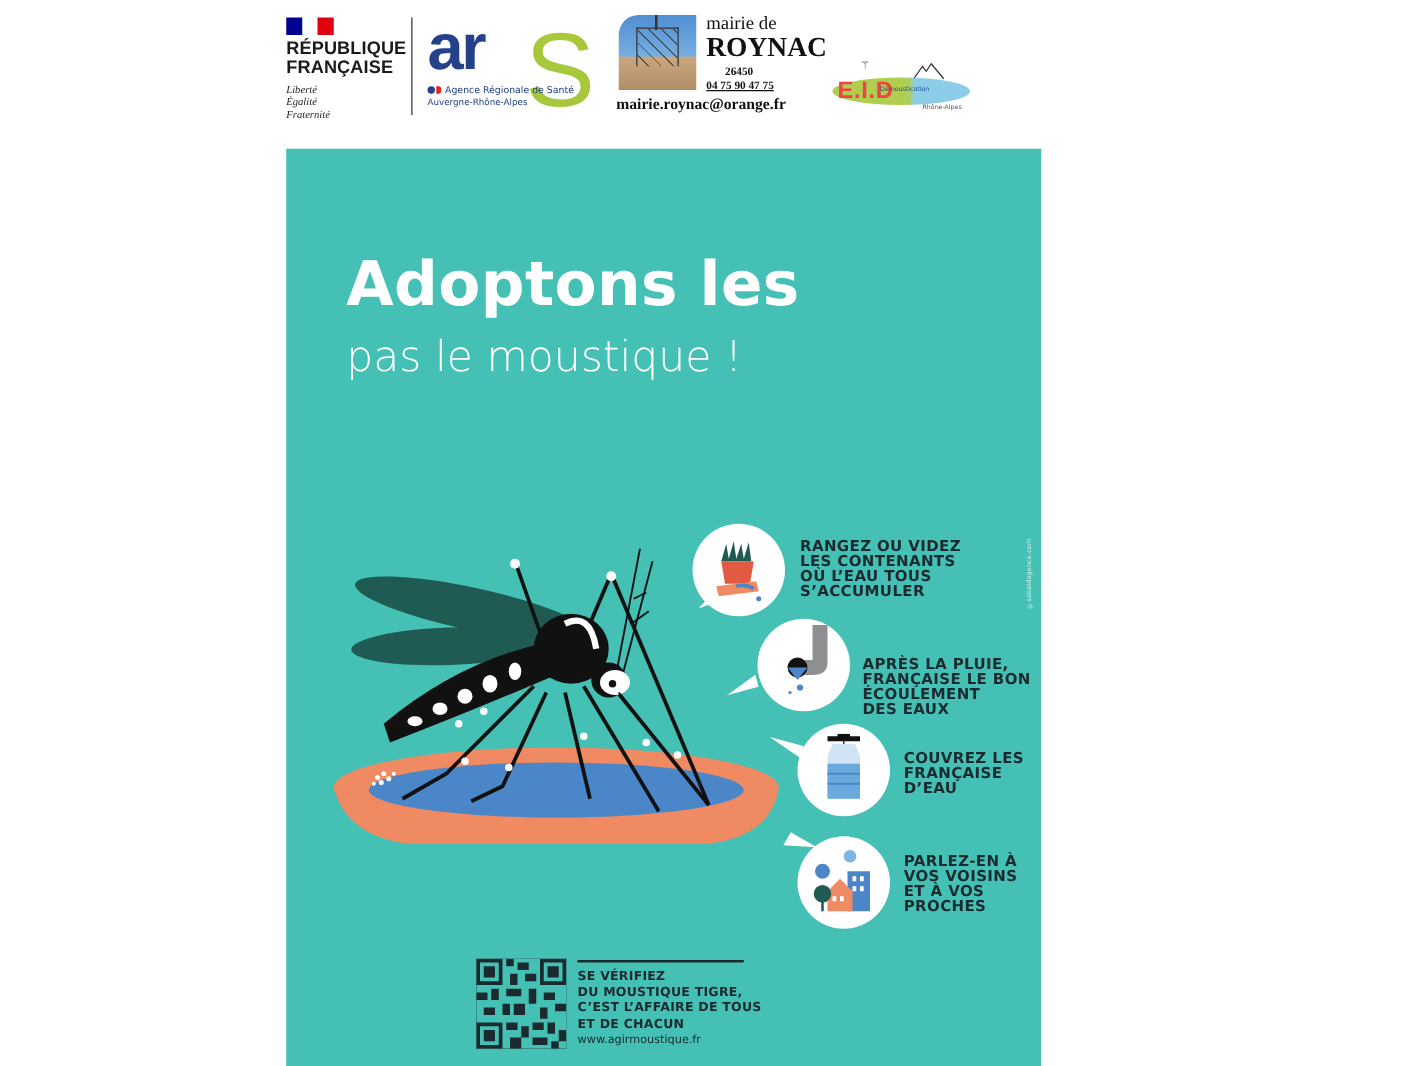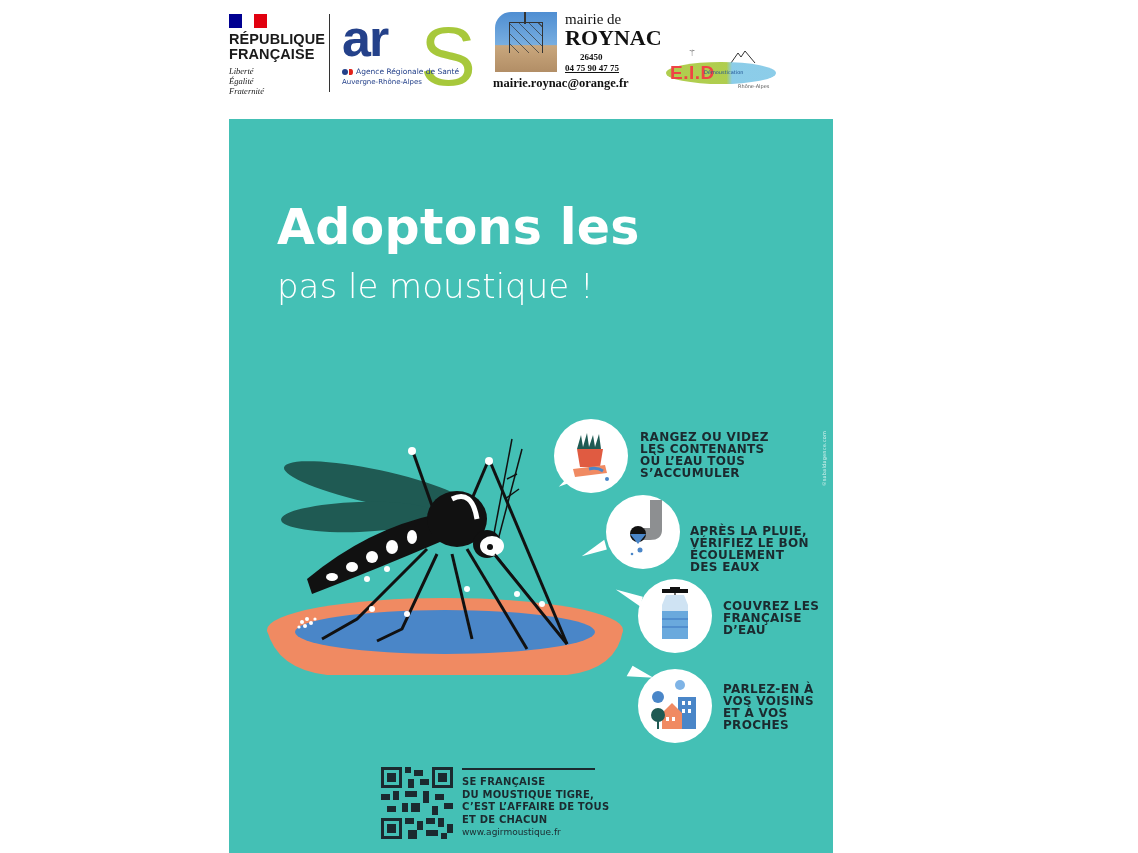--- a/index.html
+++ b/index.html
@@ -210,21 +210,21 @@
     <div class="bubble" style="left:22px;top:0;width:74px;height:74px;"></div>
     <svg class="tip-icon" style="left:40px;top:5px;" width="46" height="58" viewBox="0 0 46 58">
       <path d="M26 0 L38 0 L38 30 Q38 40 26 40 L20 40 L20 28 L26 28 Z" fill="#8d8f91"></path>
       <circle cx="14" cy="34" r="8" fill="#111"></circle>
       <path d="M6 34 L22 34 L14 44 Z" fill="#4a86c8"></path>
       <circle cx="16" cy="50" r="2.5" fill="#4a86c8"></circle>
         <circle cx="8" cy="54" r="1.3" fill="#4a86c8"></circle>
     </svg>
     <div class="tip-text" style="left:106px;top:16px;margin-top:14px;">
       <div>APRÈS LA PLUIE,</div>
-      <div>VÉRIFIEZ LE BON</div>
+      <div>FRANÇAISE LE BON</div>
       <div>ÉCOULEMENT</div>
       <div>DES EAUX</div>
     </div>
   </div>
 
   <div class="tip" style="left:387px;top:460px;">
     <div class="tail" style="left:-2px;top:14px;border-bottom:10px solid transparent;border-right:28px solid #fff;transform:rotate(15deg);"></div>
     <div class="bubble" style="left:22px;top:0;width:74px;height:74px;"></div>
     <svg class="tip-icon" style="left:44px;top:8px;" width="30" height="56" viewBox="0 0 30 56">
       <rect x="2" y="2" width="26" height="4" fill="#111"></rect>
@@ -310,19 +310,19 @@
           <rect x="19" y="17" width="2" height="3"></rect>
           <rect x="22" y="19" width="2" height="3"></rect>
           <rect x="9" y="21" width="3" height="3"></rect>
         <rect x="15" y="21" width="4" height="2"></rect>
           <rect x="20" y="22" width="2" height="2"></rect>
       </g>
     </svg>
   </div>
   <div class="footer-rule"></div>
   <div class="footer-text">
-    <div>SE FRANÇAISE</div>
+    <div>SE VÉRIFIEZ</div>
     <div>DU MOUSTIQUE TIGRE,</div>
     <div>C’EST L’AFFAIRE DE TOUS</div>
     <div>ET DE CHACUN</div>
   </div>
   <div class="footer-url">www.agirmoustique.fr</div>
 </div>
 
 </body></html>

